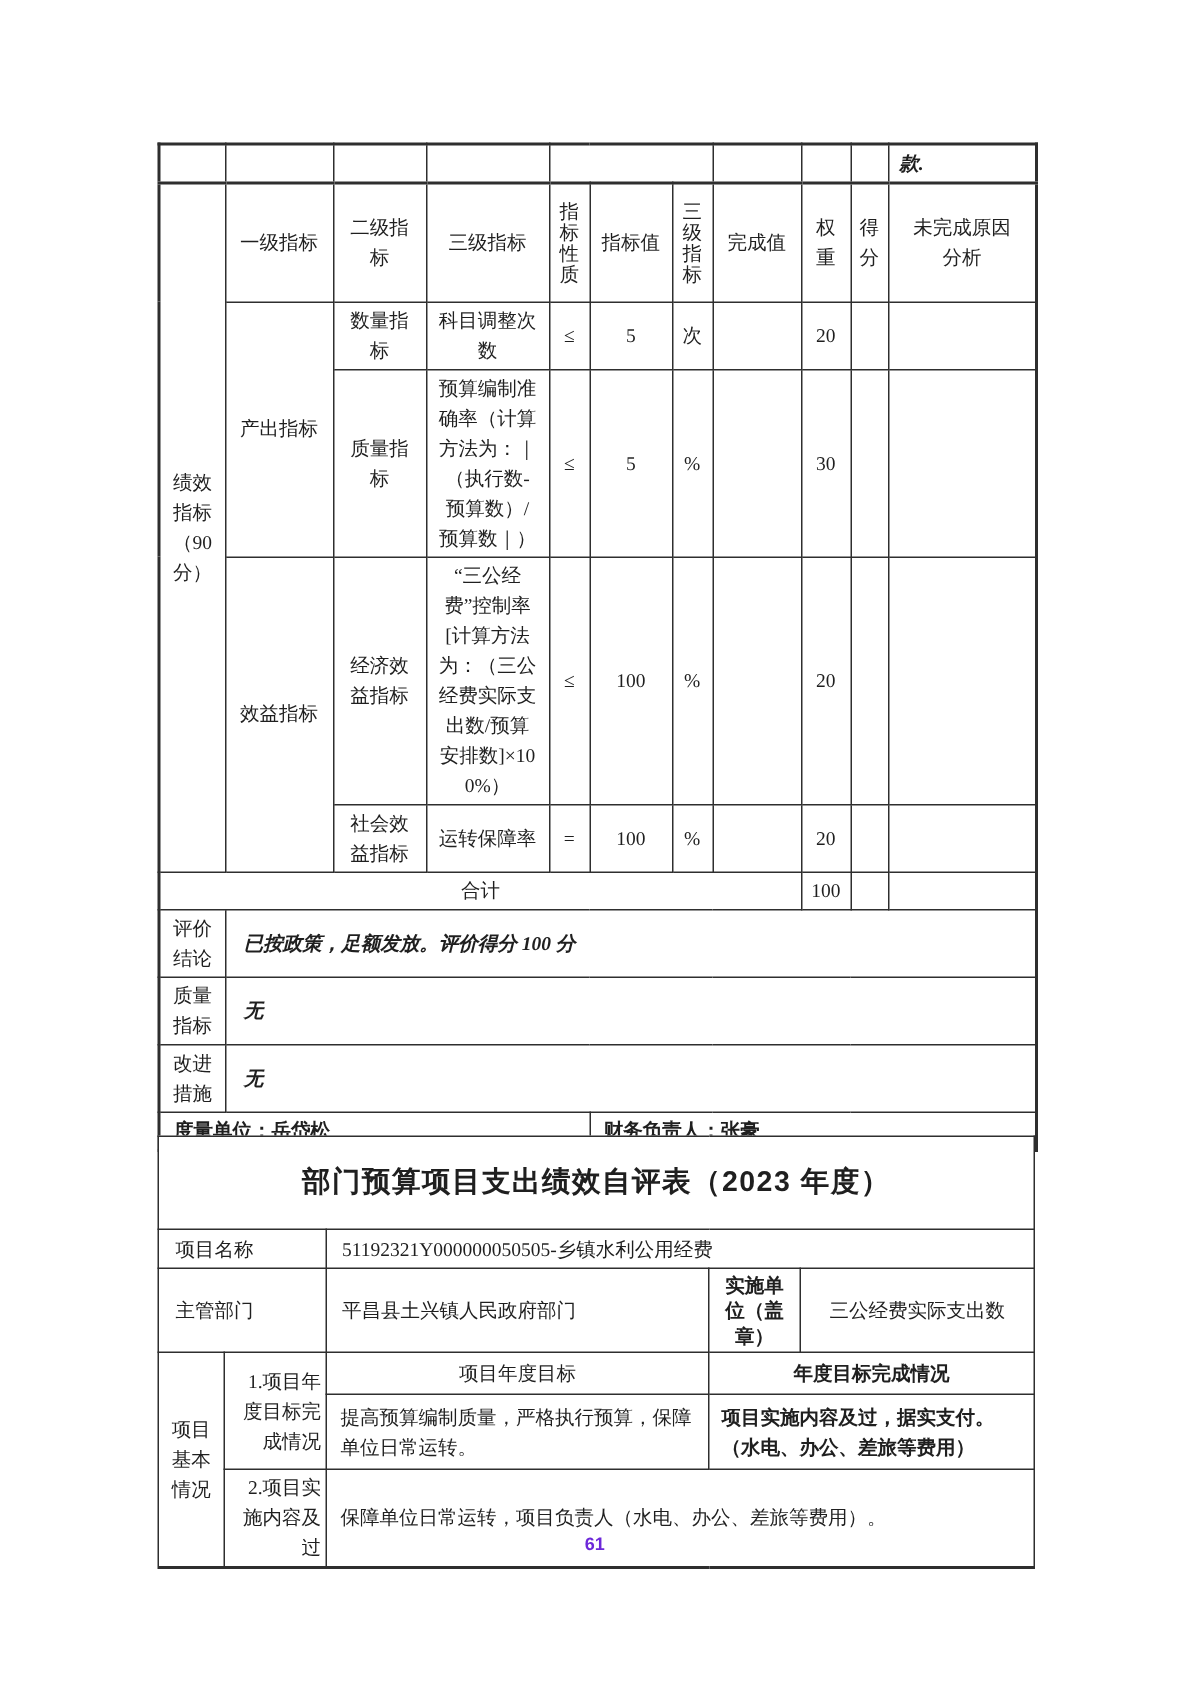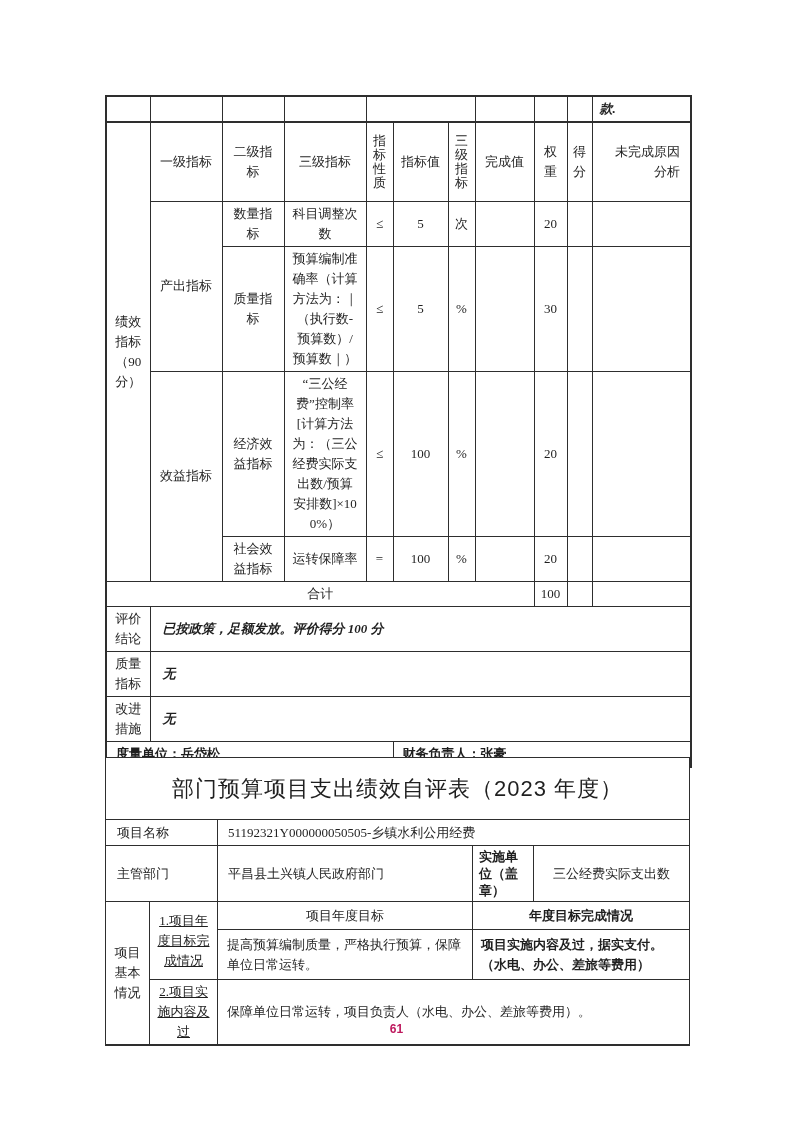--- a/index.html
+++ b/index.html
@@ -13,31 +13,31 @@
     text-align:center;vertical-align:middle;padding:2px 7px;
     word-break:break-all;overflow:hidden;
   }
   .t1{left:105px;top:95px;width:585px;border:2px solid #2e2e2e;}
   .t2{left:105px;top:757px;width:584px;border:1px solid #2e2e2e;border-bottom:2px solid #2e2e2e;}
   .t1 tr.partial td{border-bottom:2px solid #2e2e2e;}
   .left{text-align:left;}
   .ital{font-style:italic;font-weight:600;}
   .boldsans{font-family:"Liberation Sans","DejaVu Sans",sans-serif;font-weight:bold;}
   .vert{line-height:14px;padding:2px 6px;}
-  .reason-h{padding:2px 10px;text-align:right;}
+  .reason-h{padding:2px 10px;}
   .tight{padding:2px 5px;}
   .title-cell{
     font-family:"Liberation Sans","DejaVu Sans",sans-serif;
-    font-weight:normal;font-size:22px;line-height:24px;letter-spacing:1px;
-  }
-  .impl-unit{line-height:17px;padding:2px 6px;text-align:left;}
-  .sublabel{padding:2px 3px;text-align:center;text-decoration:underline;}
+    font-weight:bold;font-size:19px;line-height:24px;letter-spacing:1px;
+  }
+  .impl-unit{line-height:17px;padding:2px 6px;text-align:center;}
+  .sublabel{padding:2px 3px;text-align:right;}
   .page-number{
     position:absolute;left:0;top:1022px;width:100%;text-align:center;
-    font-family:"Liberation Sans","DejaVu Sans",sans-serif;font-size:12px;font-weight:bold;color:#be185d;
+    font-family:"Liberation Sans","DejaVu Sans",sans-serif;font-size:12px;font-weight:bold;color:#6d28d9;
   }
 </style>
 </head>
 <body>
 
 <div class="page">
 
   <table class="t1">
     <colgroup>
       <col style="width:44px">

